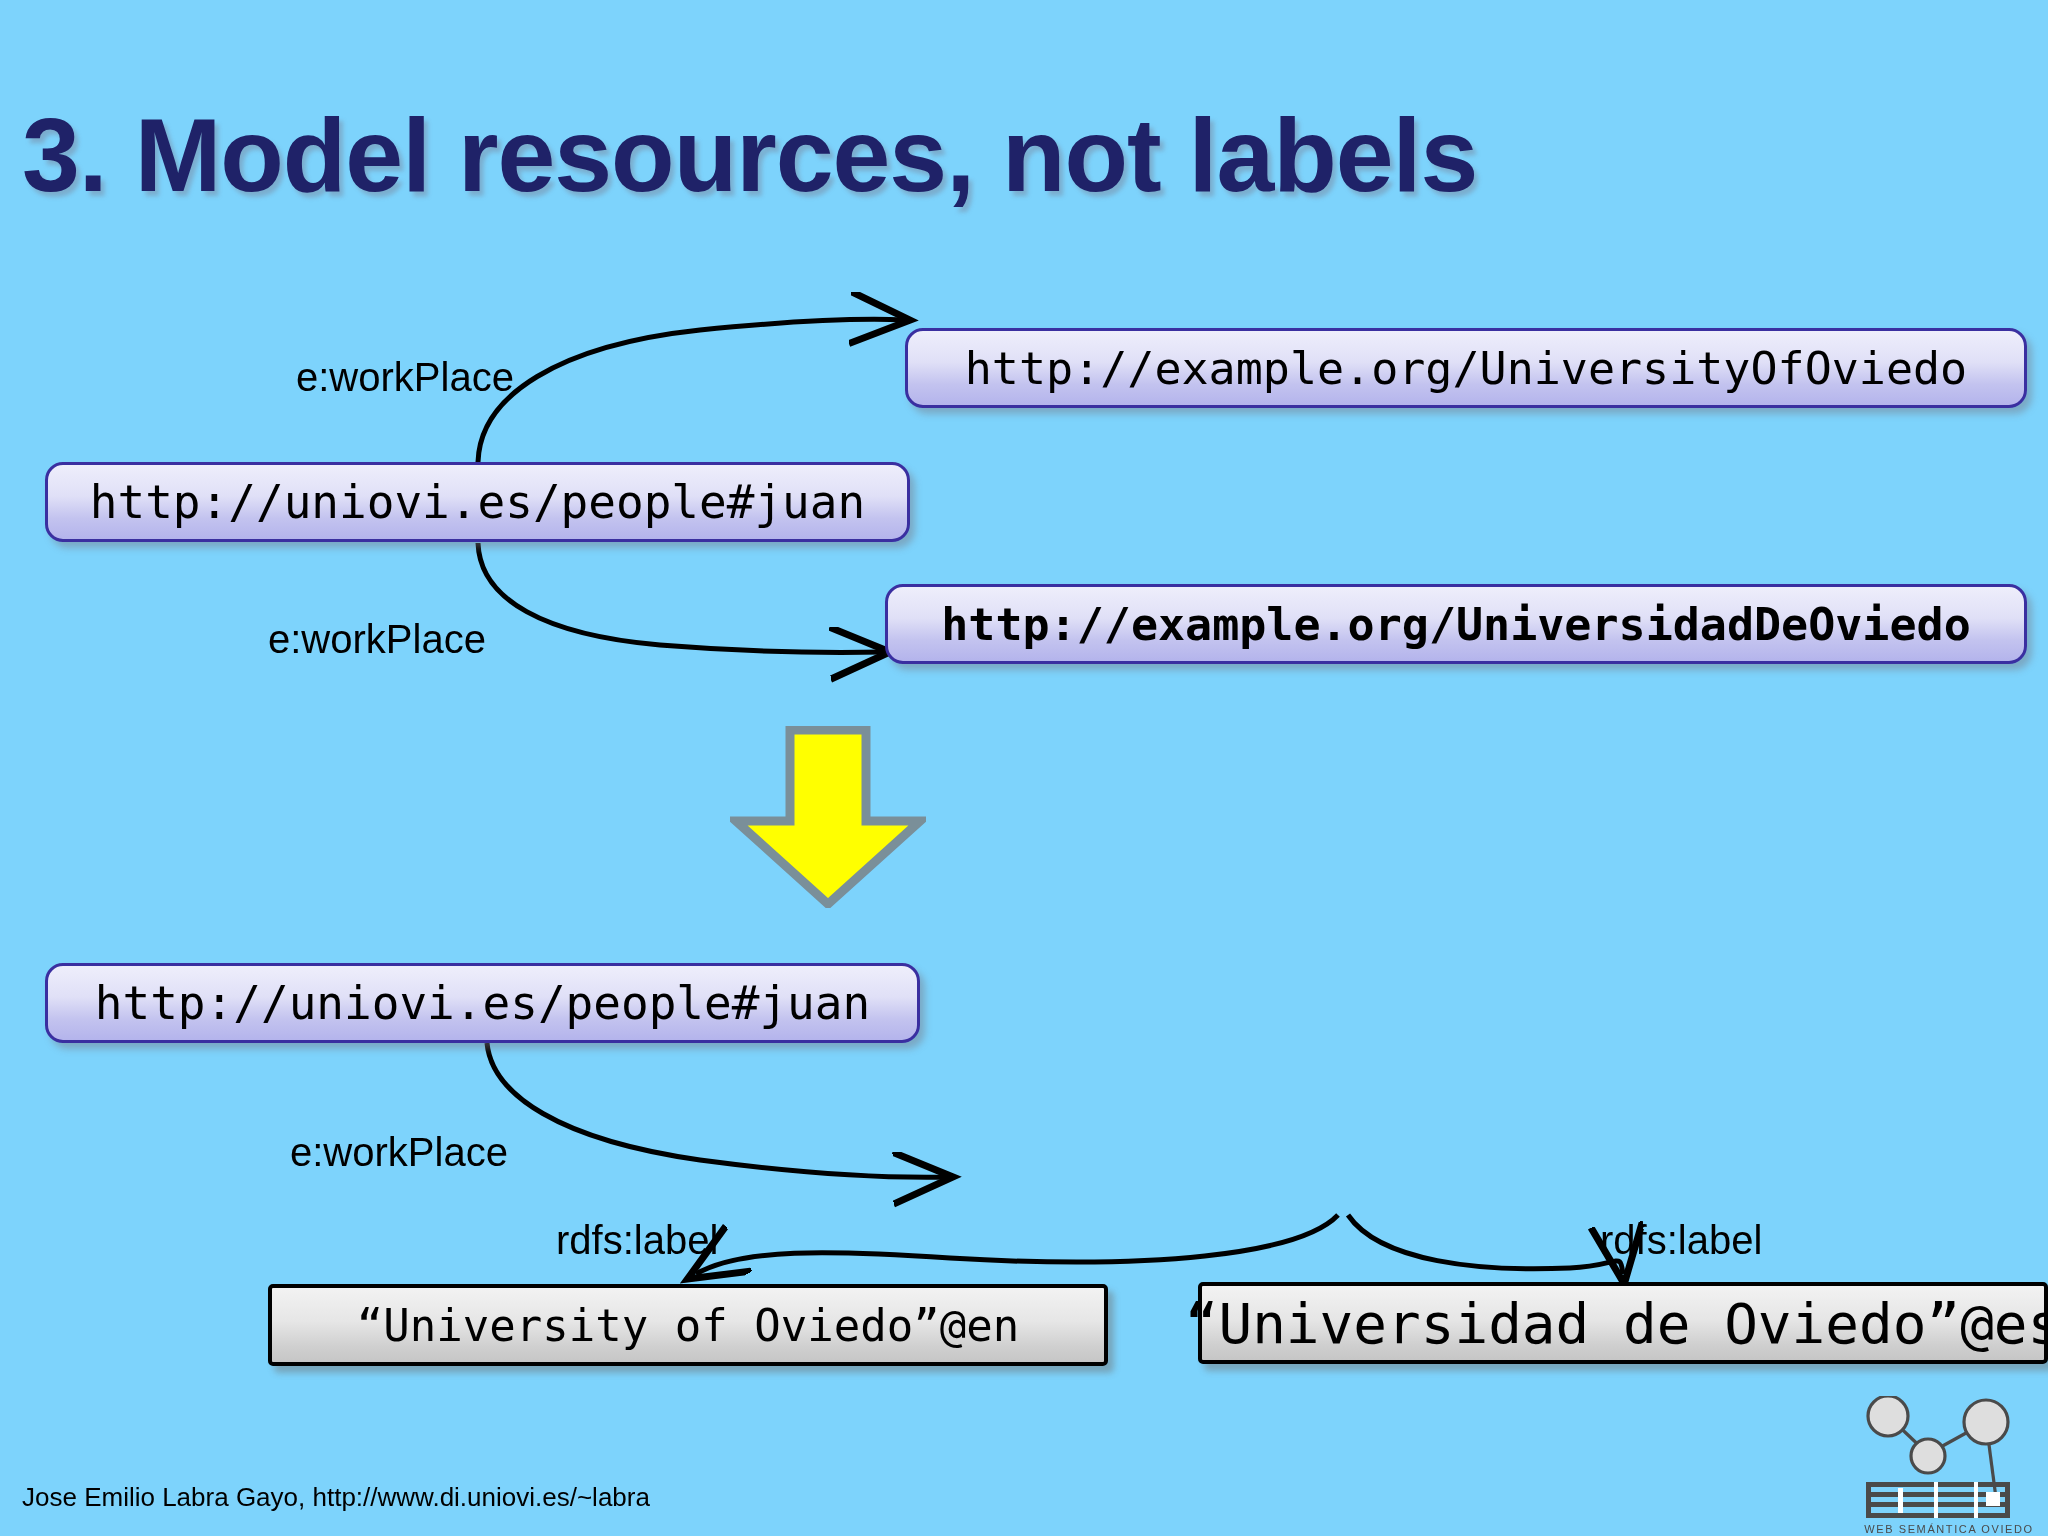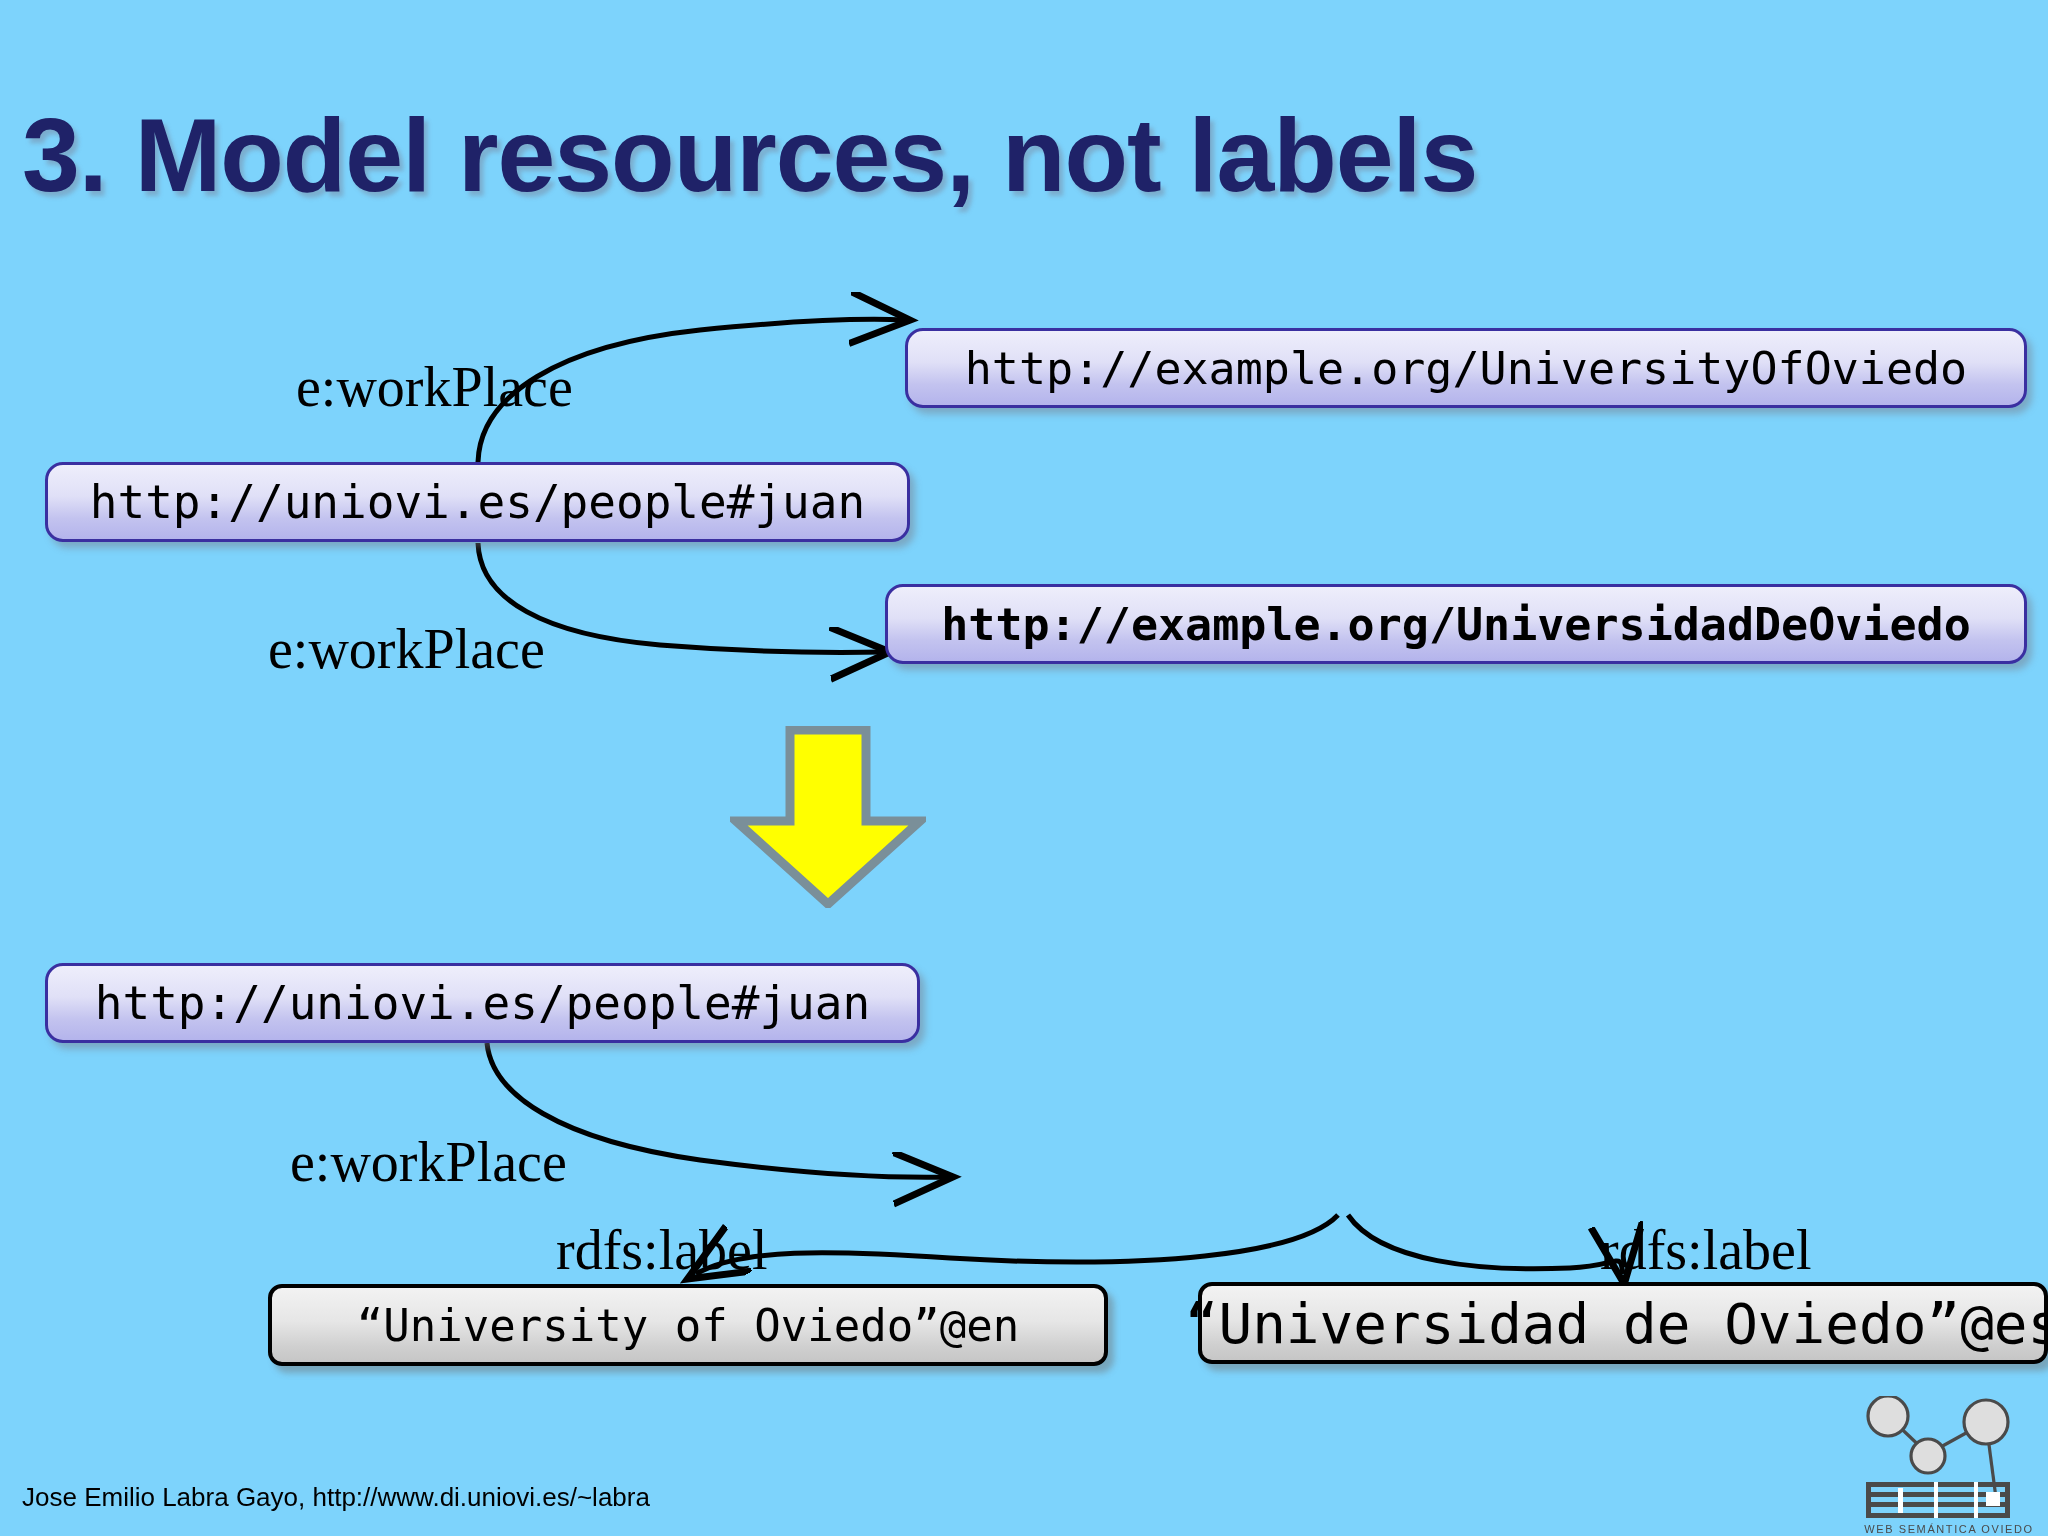--- a/index.html
+++ b/index.html
@@ -57,30 +57,30 @@
     background: linear-gradient(to bottom, #eeeefb 0%, #e0e0f7 42%, #c3c3ef 72%, #b4b4ec 100%);
     border: 3px solid #3a2fa0;
     border-radius: 18px;
     color: #000000;
     box-shadow: 5px 6px 7px rgba(120,120,130,0.45);
     text-align: right;
   }
   .node-literal {
     background: linear-gradient(to bottom, #f2f2f2 0%, #e6e6e6 45%, #cfcfcf 80%, #c6c6c6 100%);
     border: 4px solid #000000;
-    border-radius: 14px;
+    border-radius: 5px;
     color: #000000;
     box-shadow: 6px 7px 6px rgba(110,110,110,0.45);
   }
 
   
   .edge-label {
     position: absolute;
-    font-family: Liberation Serif, serif;
-    font-size: 56px;
+    font-family: Liberation Sans, sans-serif;
+    font-size: 40px;
     color: #000000;
     white-space: nowrap;
   }
 
   
   #transition-arrow {
     position: absolute;
     left: 730px;
     top: 726px;
     width: 196px;

